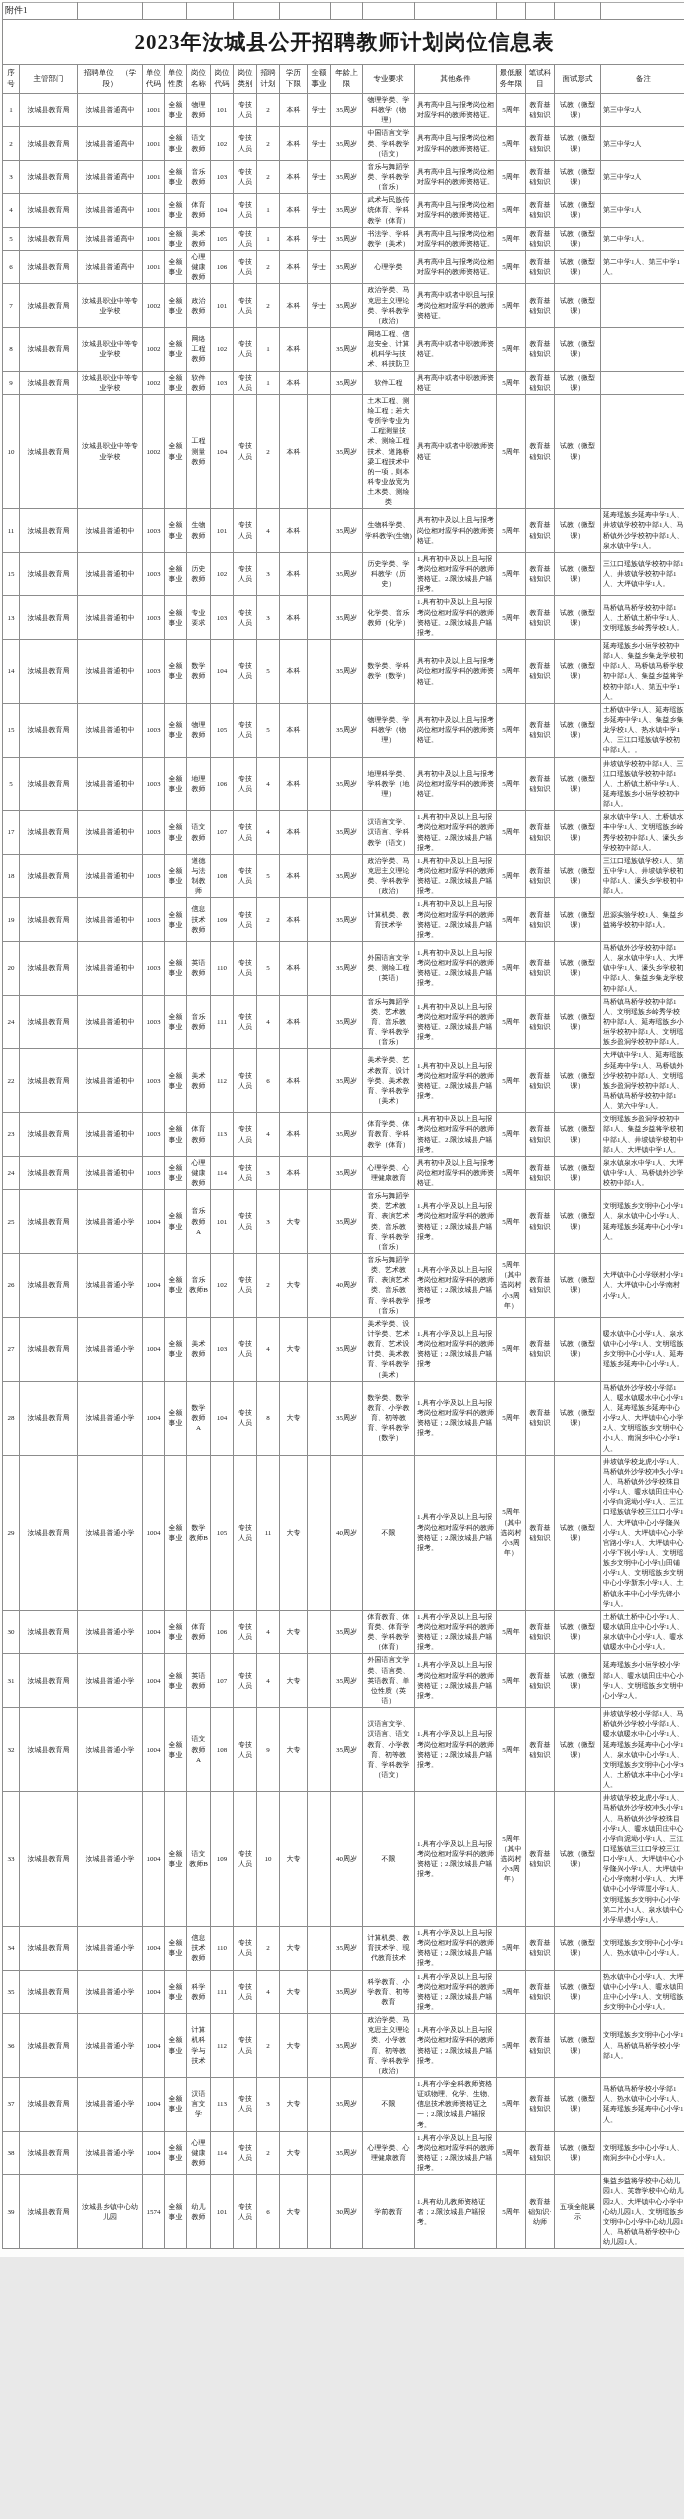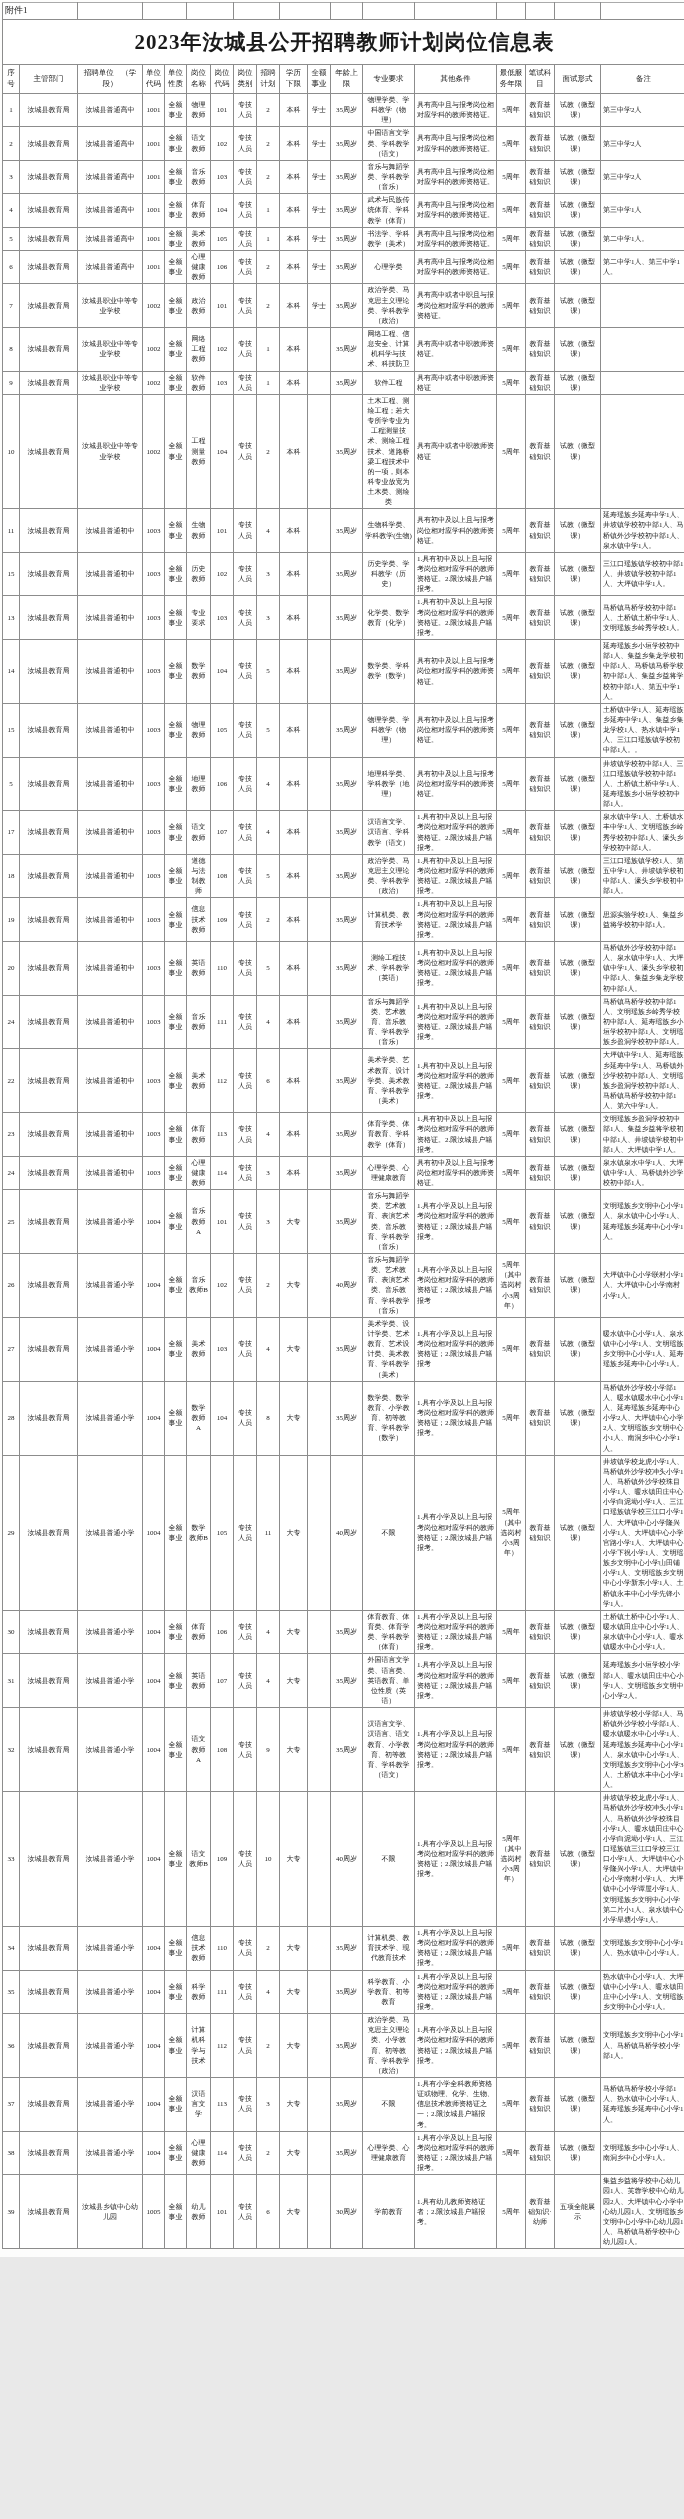--- a/index.html
+++ b/index.html
@@ -358,21 +358,21 @@
           <td>汝城县普通初中</td>
           <td>1003</td>
           <td>全额事业</td>
           <td>专业要求</td>
           <td>103</td>
           <td>专技人员</td>
           <td>3</td>
           <td>本科</td>
           <td></td>
           <td>35周岁</td>
-          <td>化学类、数学教育（化学）</td>
+          <td>化学类、音乐教师（化学）</td>
           <td class="al">1.具有初中及以上且与报考岗位相对应学科的教师资格证。2.限汝城县户籍报考。</td>
           <td>5周年</td>
           <td>教育基础知识</td>
           <td>试教（微型课）</td>
           <td class="al">马桥镇马桥学校初中部1人、土桥镇土桥中学1人、文明瑶族乡岭秀学校1人。</td>
         </tr>
         <tr>
           <td>14</td>
           <td>汝城县教育局</td>
           <td>汝城县普通初中</td>
@@ -498,21 +498,21 @@
           <td>汝城县普通初中</td>
           <td>1003</td>
           <td>全额事业</td>
           <td>英语教师</td>
           <td>110</td>
           <td>专技人员</td>
           <td>5</td>
           <td>本科</td>
           <td></td>
           <td>35周岁</td>
-          <td>测绘工程技术、学科教学（英语）</td>
+          <td>外国语言文学类、测绘工程（英语）</td>
           <td class="al">1.具有初中及以上且与报考岗位相对应学科的教师资格证。2.限汝城县户籍报考。</td>
           <td>5周年</td>
           <td>教育基础知识</td>
           <td>试教（微型课）</td>
           <td class="al">马桥镇外沙学校初中部1人、泉水镇中学1人、大坪镇中学1人、濠头乡学校初中部1人、集益乡集龙学校初中部1人。</td>
         </tr>
         <tr>
           <td>24</td>
           <td>汝城县教育局</td>
           <td>汝城县普通初中</td>
@@ -869,21 +869,21 @@
           <td class="al">1.具有小学及以上且与报考岗位相对应学科的教师资格证；2.限汝城县户籍报考。</td>
           <td>5周年</td>
           <td>教育基础知识</td>
           <td>试教（微型课）</td>
           <td class="al">文明瑶族乡中心小学1人、南洞乡中心小学1人。</td>
         </tr>
         <tr>
           <td>39</td>
           <td>汝城县教育局</td>
           <td>汝城县乡镇中心幼儿园</td>
-          <td>1005</td>
+          <td>1574</td>
           <td>全额事业</td>
           <td>幼儿教师</td>
           <td>101</td>
           <td>专技人员</td>
           <td>6</td>
           <td>大专</td>
           <td></td>
           <td>30周岁</td>
           <td>学前教育</td>
           <td class="al">1.具有幼儿教师资格证者；2.限汝城县户籍报考。</td>

